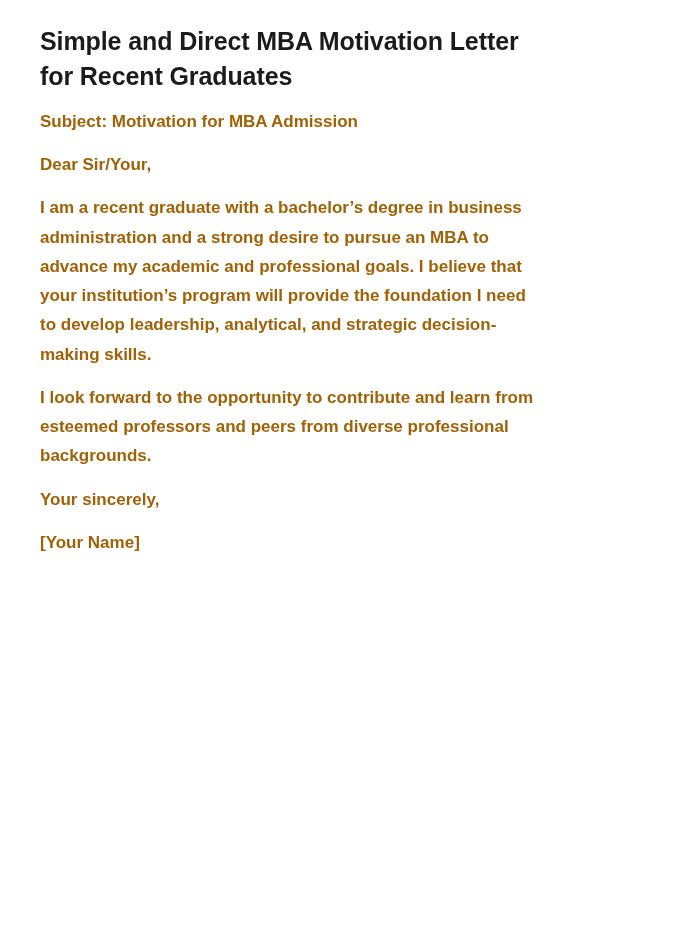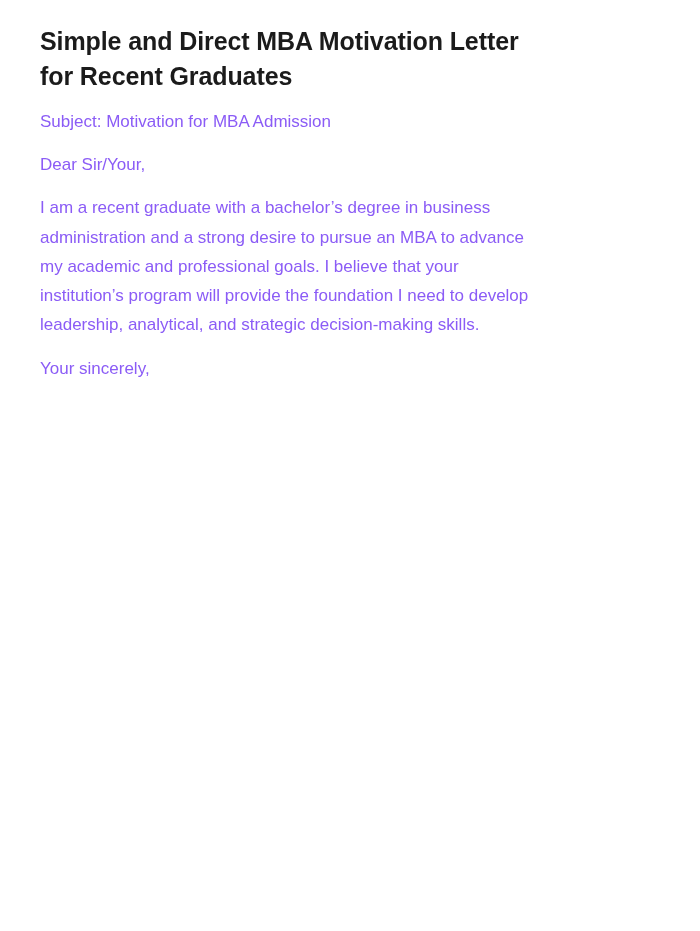--- a/index.html
+++ b/index.html
@@ -25,40 +25,42 @@
     font-size: 25px;
     line-height: 1.38;
     font-weight: bold;
     color: #1b1b1b;
     margin: 0 0 14px 0;
     letter-spacing: -0.1px;
   }
   .para {
     font-size: 17px;
     line-height: 1.72;
-    color: #8b5cf6;
+    color: #a16207;
     margin: 0 0 14px 0;
-    font-weight: normal;
+    font-weight: bold;
   }
   .para:last-child {
     margin-bottom: 0;
   }
 </style>
 </head>
 <body>
 
 <div class="page">
 
   <h1 class="doc-title">Simple and Direct MBA Motivation Letter for Recent Graduates</h1>
 
   <p class="para">Subject: Motivation for MBA Admission</p>
 
   <p class="para">Dear Sir/Your,</p>
 
   <p class="para">I am a recent graduate with a bachelor’s degree in business administration and a strong desire to pursue an MBA to advance my academic and professional goals. I believe that your institution’s program will provide the foundation I need to develop leadership, analytical, and strategic decision-making skills.</p>
 
 
+  <p class="para">I look forward to the opportunity to contribute and learn from esteemed professors and peers from diverse professional backgrounds.</p>
 
 
   <p class="para">Your sincerely,</p>
 
+  <p class="para">[Your Name]</p>
 
 </div>
 
 </body></html>

